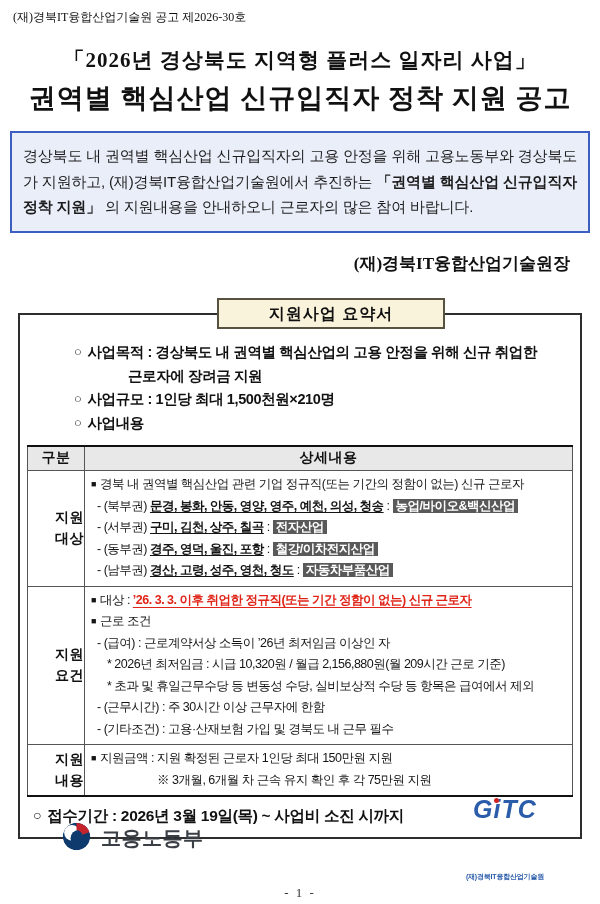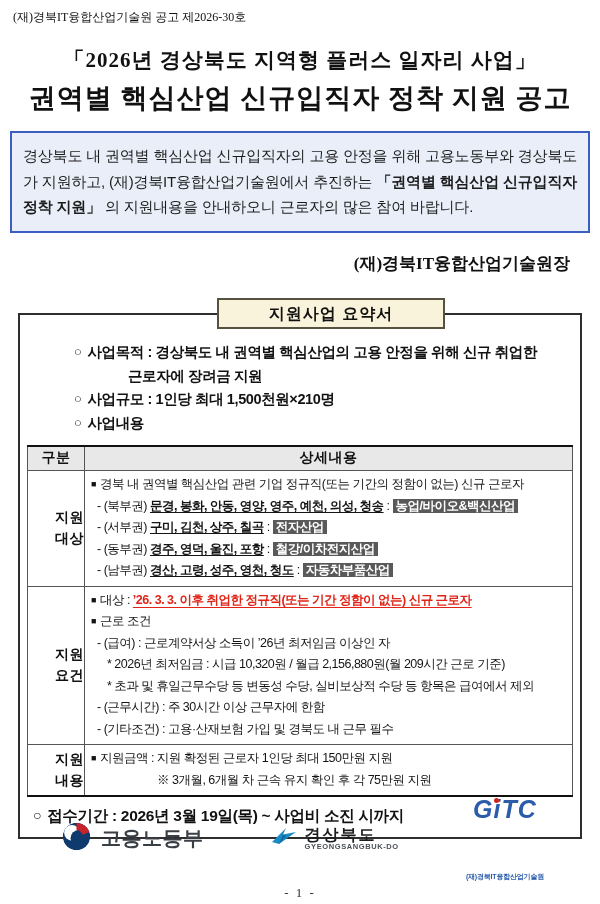--- a/index.html
+++ b/index.html
@@ -192,32 +192,20 @@
           <circle cx="18" cy="18" r="15" fill="#0e3a6d"></circle>
           <circle cx="13" cy="14" r="8.5" fill="#ffffff"></circle>
           <circle cx="21" cy="20" r="9.5" fill="#0e3a6d"></circle>
           <path d="M18,3 A15,15 0 0 1 32.2,13.2 L24.6,16.1 A7.8,7.8 0 0 0 18,10.8 Z" fill="#c5242c"></path>
         </g>
       </svg>
     </span>
     <span class="logo-text-kr">고용노동부</span>
   </div>
 
-  <div class="logo">
-    <span>
-      <svg width="26" height="22" viewBox="0 0 26 22">
-        <path d="M1,16 L15,2 L12,8.5 L25,6 L8,18 Z" fill="#1b8ac4"></path>
-        <path d="M8,18 L12,8.5 L15.5,10 Z" fill="#0f6aa5"></path>
-      </svg>
-    </span>
-    <span class="gb-stack">
-      <span class="gb-kr">경상북도</span>
-      <span class="gb-en">GYEONGSANGBUK-DO</span>
-    </span>
-  </div>
 
   <div class="gitc-stack">
     <span class="gitc-word"><span>GiTC</span><span class="gitc-dot"></span></span>
     <span class="gitc-caption">(재)경북IT융합산업기술원</span>
   </div>
 </div>
 
 <div class="pageno serif">- 1 -</div>
 
 </body></html>

